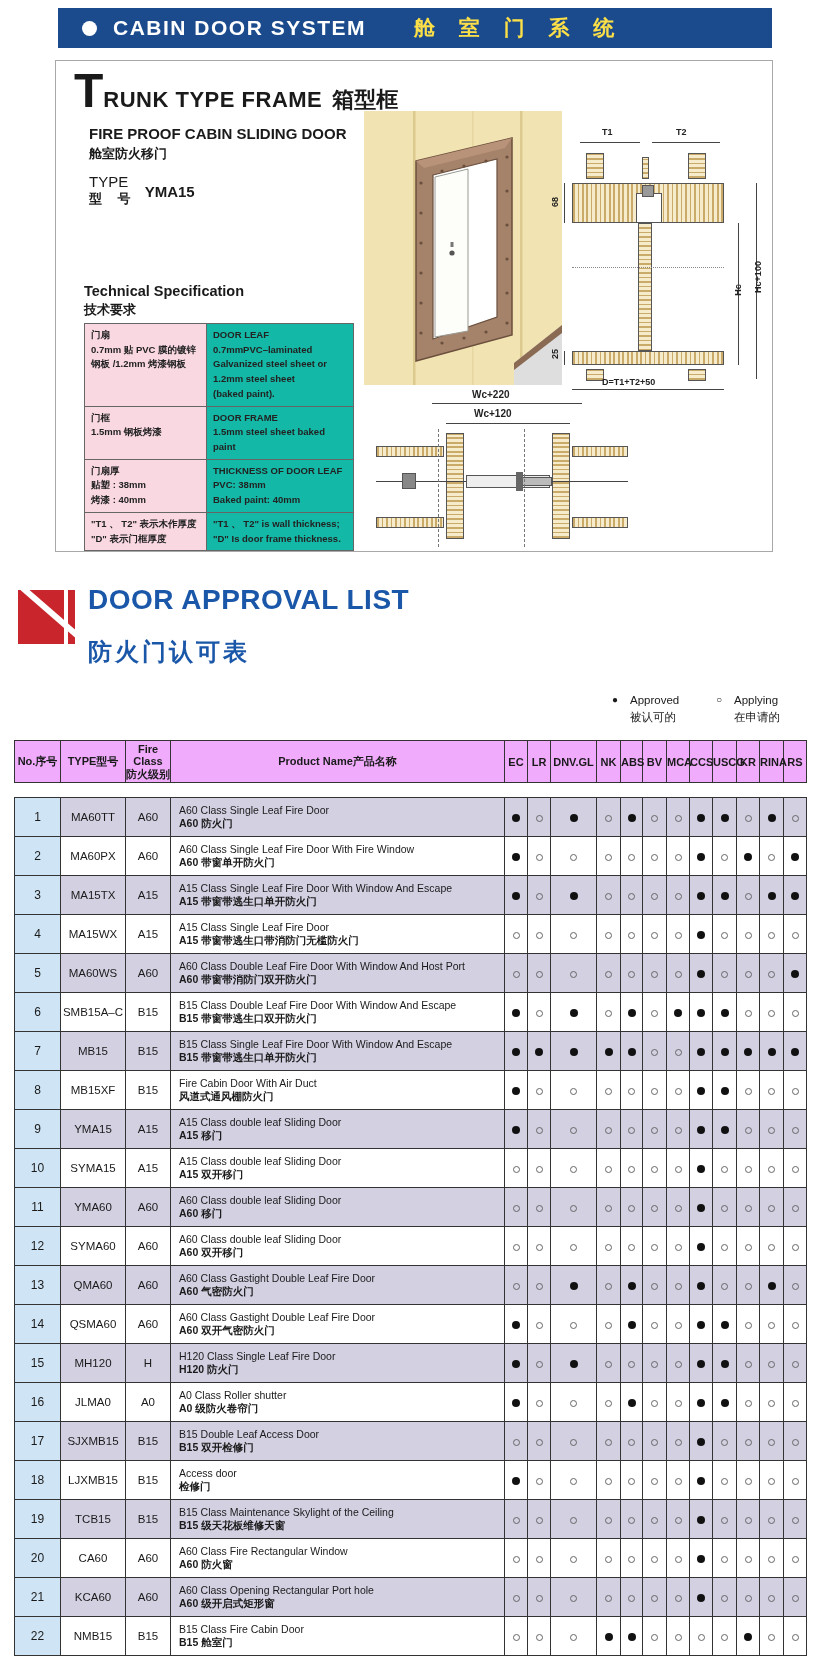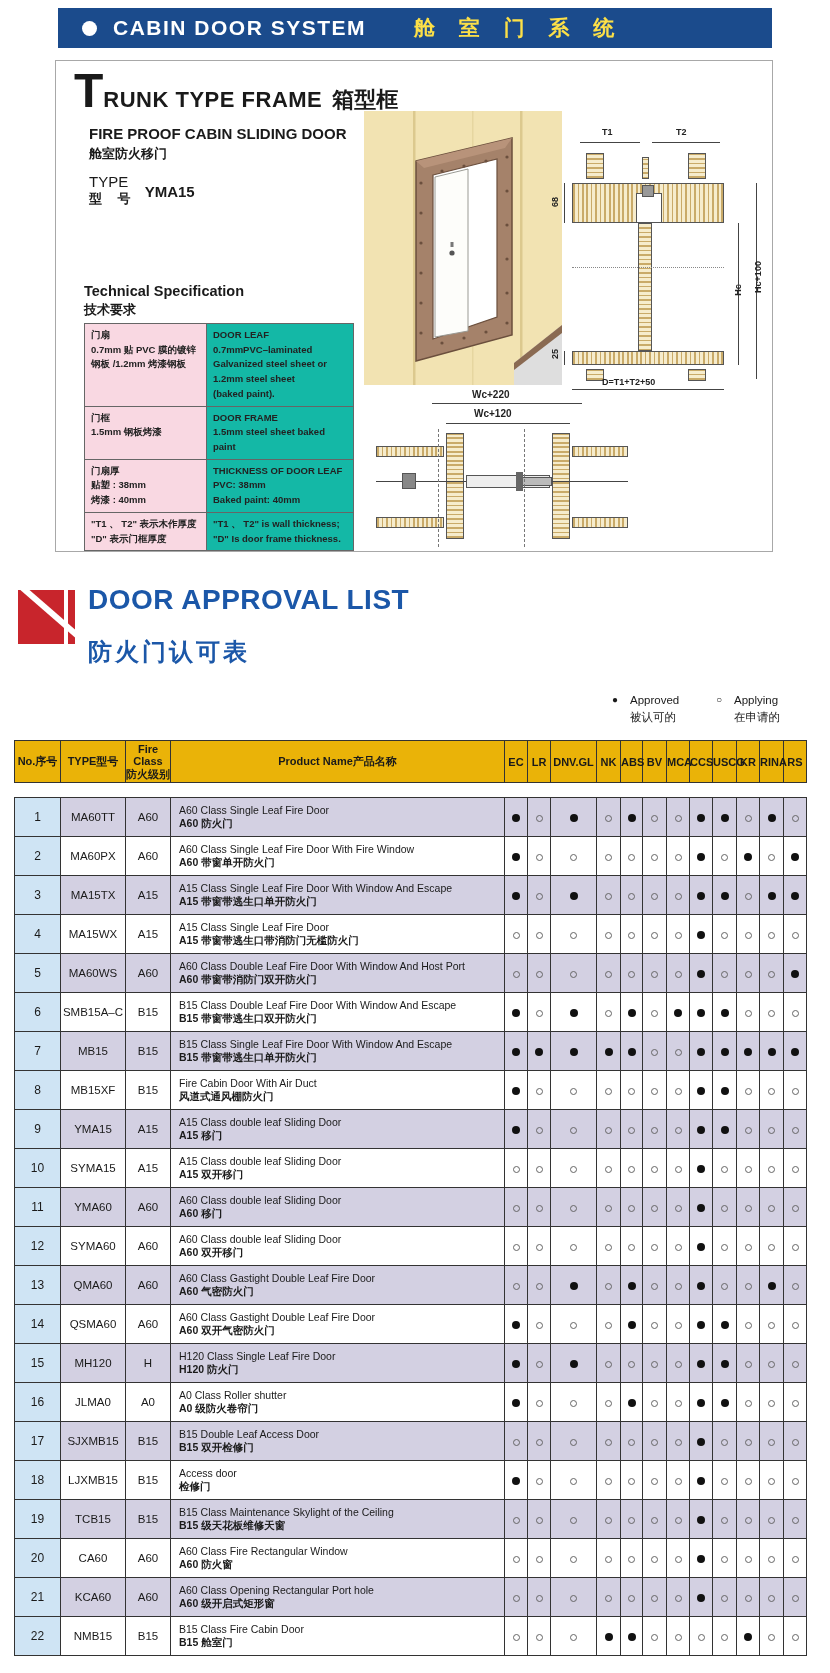--- a/index.html
+++ b/index.html
@@ -56,21 +56,21 @@
   .appr-sub { font-size:24px; font-weight:bold; letter-spacing:3px; margin-top:20px; }
 
   
   .legend { position:absolute; left:612px; top:694px; display:grid; grid-template-columns:18px 86px 18px 72px;
             font-size:11.5px; row-gap:4px; }
   .legend .sym { font-size:10px; }
 
   
   .appr-table { position:absolute; left:14px; top:740px; width:792px; border-collapse:collapse; table-layout:fixed; }
   .appr-table th, .appr-table td { border:1px solid #333; }
-  .appr-table th { background:#eab308; font-size:11px; font-weight:bold; height:42px; text-align:center; }
+  .appr-table th { background:#f0abfc; font-size:11px; font-weight:bold; height:42px; text-align:center; }
   .th-fire { font-size:10px; white-space:pre-line; line-height:1.15; }
   .cert-th { font-size:8px; padding:0; }
   .th-product span.gap { }
   tr.spacer td { border:none; height:15px; background:#fff; }
   .appr-table tbody tr.data-row { height:39px; }
   tr.row-odd td { background:#d3d0e2; }
   tr.row-even td { background:#ffffff; }
   .appr-table td.no-cell { background:#cfe4f4; text-align:center; font-size:12px; }
   td.type-cell, td.fire-cell { text-align:center; font-size:11.5px; }
   td.pn-cell { padding:2px 8px; }

